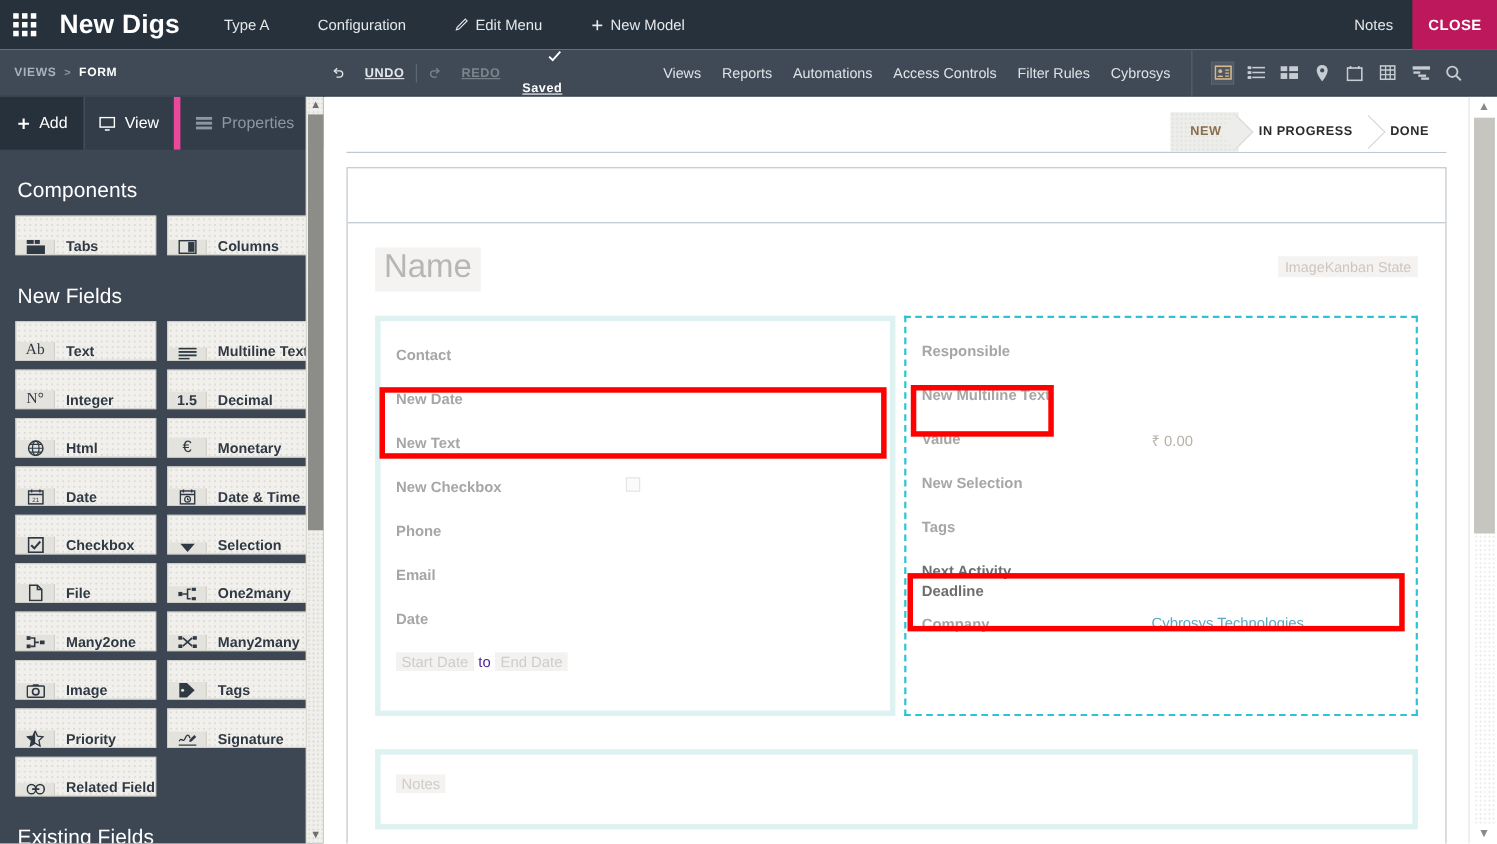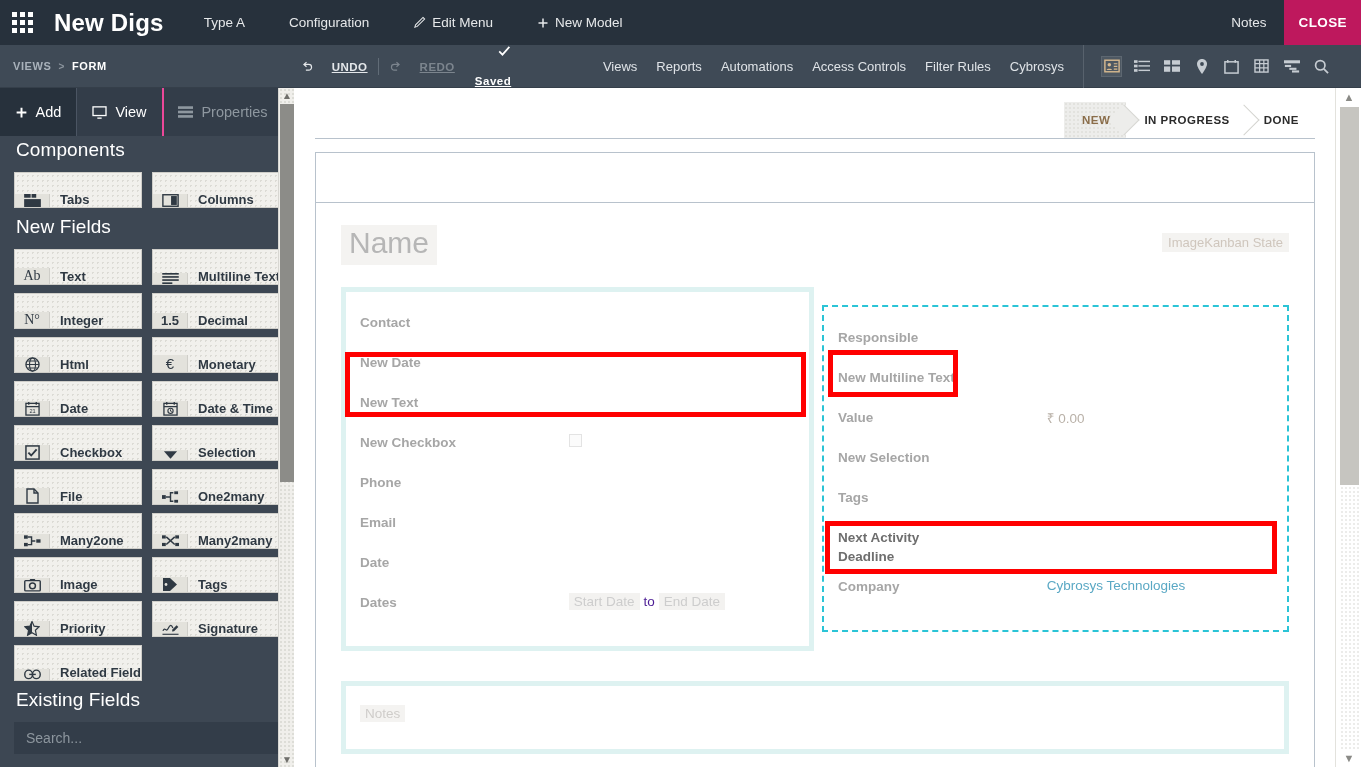--- a/index.html
+++ b/index.html
@@ -78,26 +78,26 @@
   .sidebar {
     position: absolute; top: 88px; left: 0; width: 294px; height: 679px;
     background: #3d4753; overflow: hidden;
   }
   .sb-tabs { display: flex; height: 48px; background: #333d49; }
   .sb-tab {
     flex: 0 0 auto; display: flex; align-items: center; justify-content: center; gap: 8px;
     font-size: 14.5px; color: #ffffff; cursor: pointer; padding: 0 20px; height: 48px;
   }
   .sb-tab.add { background: #27313c; width: 76px; padding: 0; }
-  .sb-tab.view { width: 88px; padding: 0; border-right: 2px solid #ec4899; border-left: 1px solid #4b5563;}
+  .sb-tab.view { width: 88px; padding: 0; border-right: 6px solid #ec4899; border-left: 1px solid #4b5563;}
   .sb-tab.props { color: #8e979f; width: 118px; padding: 0; }
   .sb-body { padding: 0 14px; height: 631px; overflow: hidden; position: relative; }
   .sb-h {
     color: #ffffff; font-size: 19px; font-weight: normal;
-    margin: 3px 0 11px 2px; letter-spacing: .1px;
+    margin: 27px 0 11px 2px; letter-spacing: .1px;
   }
   .chip-row { display: flex; gap: 10px; margin-bottom: 8px; }
   .chip {
     flex: 1 1 0; height: 36px; display: flex; align-items: flex-end;
     background: #f1f0ec; border: 1px solid #cfcec9; cursor: move; overflow: hidden;
     background-image: radial-gradient(#dcdbd5 1px, transparent 1px);
     background-size: 5px 5px;
   }
   .chip .ci {
     width: 35px; flex: 0 0 35px; background: #e3e2dc; border-right: 1px solid #cfcec9;
@@ -160,21 +160,21 @@
   .btnbar { height: 50px; border-bottom: 1px solid #b8c2cc; }
   .sheet-inner { padding: 22px 25px 28px 25px; }
 
   .title-row { display: flex; align-items: flex-start; justify-content: space-between; padding: 0 0 22px 0; }
   .title-ph {
     font-size: 30px; color: #b6b6b6; background: #f4f3f1; padding: 2px 8px 6px 8px;
     line-height: 1.05; font-weight: normal;
   }
   .kanban-ph { font-size: 13px; color: #cfc6bd; background: #f4f3f1; padding: 2px 6px; margin-top: 8px; }
 
-  .cols { display: flex; gap: 8px; align-items: center; }
+  .cols { display: flex; gap: 8px; }
   .col { flex: 1 1 0; min-width: 0; position: relative; background: #fff; }
   .col.left { border: 5px solid #def2f1; }
   .col.right { border: 2px dashed #2bc4d6; }
   .col-inner { padding: 16px 14px 18px 14px; }
 
   .frow { display: flex; align-items: flex-start; min-height: 40px; padding: 0; }
   .flabel {
     flex: 0 0 48%; font-size: 13.5px; font-weight: bold; color: #a6a6a6;
     padding: 6px 8px 6px 0; white-space: nowrap; line-height: 1.35;
   }
@@ -660,21 +660,20 @@
                 </div>
                 <div class="frow">
                   <div class="flabel">Email</div>
                   <div class="fval"></div>
                 </div>
                 <div class="frow">
                   <div class="flabel">Date</div>
                   <div class="fval"></div>
                 </div>
                 <div class="frow">
-                  <div class="flabel">Dates</div>
                   <div class="fval">
                     <span class="ph">Start Date</span><span class="to">to</span><span class="ph">End Date</span>
                   </div>
                 </div>
               </div>
             </div>
 
             <div class="col right">
               <div class="col-inner">
                 <div class="frow">

